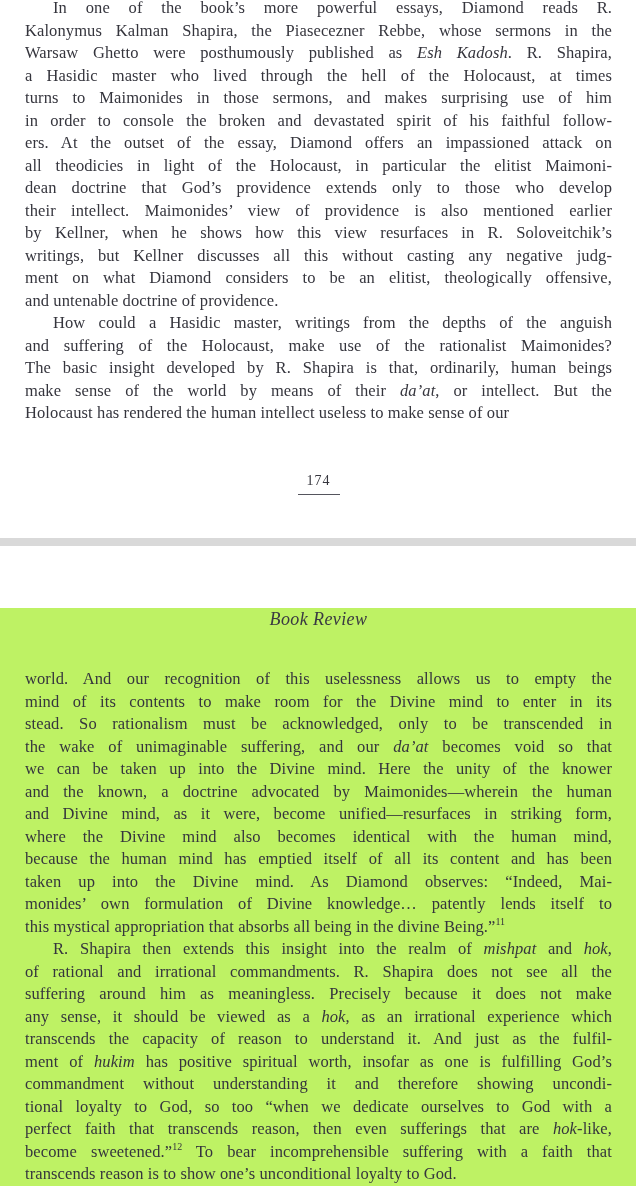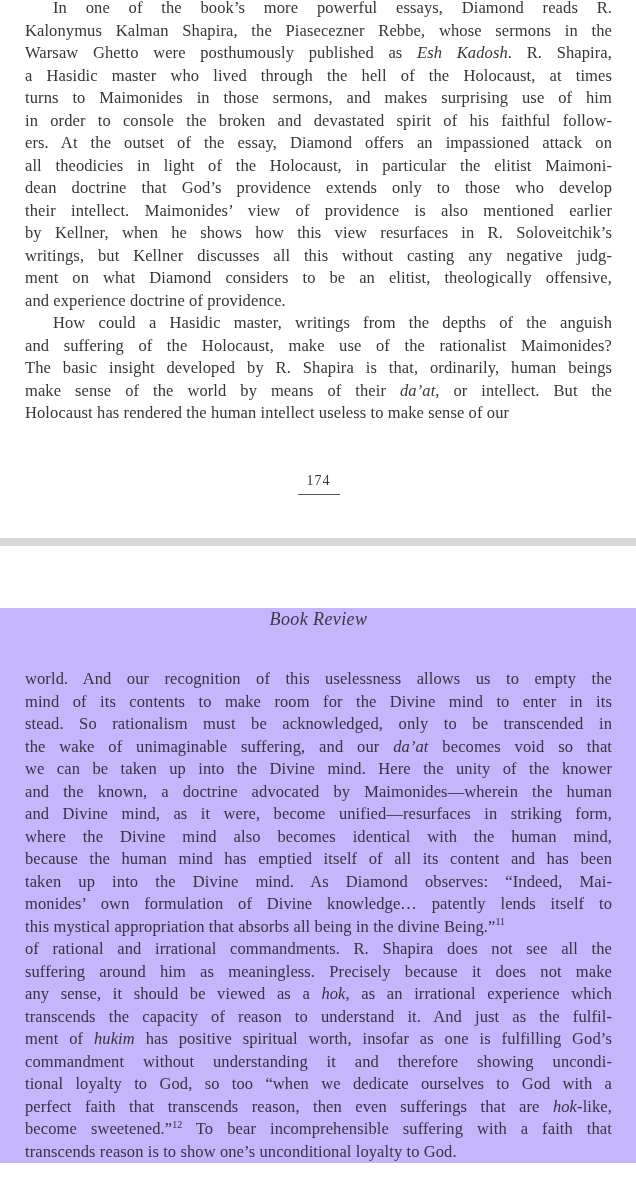--- a/index.html
+++ b/index.html
@@ -11,21 +11,21 @@
     color: #35353d;
     overflow: hidden;
   }
   .page-top {
     height: 541px;
     padding: 0 24px 0 25px;
     background: #ffffff;
   }
   .page-bottom {
     padding: 0 24px 0 25px;
-    background: #c4b5fd;
+    background: #bef264;
   }
   .text-block {
     font-size: 16.5px;
     line-height: 22.5px;
     letter-spacing: 0.1px;
   }
   .text-top { margin-top: -3px; }
   .text-bottom { margin-top: 38px; }
   .line {
     text-align: justify;
@@ -81,21 +81,21 @@
           <div class="line"><span>a Hasidic master who lived through the hell of the Holocaust, at times</span></div>
           <div class="line"><span>turns to Maimonides in those sermons, and makes surprising use of him</span></div>
           <div class="line"><span>in order to console the broken and devastated spirit of his faithful follow-</span></div>
           <div class="line"><span>ers. At the outset of the essay, Diamond offers an impassioned attack on</span></div>
           <div class="line"><span>all theodicies in light of the Holocaust, in particular the elitist Maimoni-</span></div>
           <div class="line"><span>dean doctrine that God’s providence extends only to those who develop</span></div>
           <div class="line"><span>their intellect. Maimonides’ view of providence is also mentioned earlier</span></div>
           <div class="line"><span>by Kellner, when he shows how this view resurfaces in R. Soloveitchik’s</span></div>
           <div class="line"><span>writings, but Kellner discusses all this without casting any negative judg-</span></div>
           <div class="line"><span>ment on what Diamond considers to be an elitist, theologically offensive,</span></div>
-          <div class="line last"><span>and experience doctrine of providence.</span></div>
+          <div class="line last"><span>and untenable doctrine of providence.</span></div>
         </div>
         <div class="para indent">
           <div class="line first"><span>How could a Hasidic master, writings from the depths of the anguish</span></div>
           <div class="line"><span>and suffering of the Holocaust, make use of the rationalist Maimonides?</span></div>
           <div class="line"><span>The basic insight developed by R. Shapira is that, ordinarily, human beings</span></div>
           <div class="line"><span>make sense of the world by means of their </span><span class="it">da’at</span><span>, or intellect. But the</span></div>
           <div class="line last"><span>Holocaust has rendered the human intellect useless to make sense of our</span></div>
         </div>
       </div>
     <div class="page-number-wrap">
@@ -116,20 +116,21 @@
           <div class="line"><span>we can be taken up into the Divine mind. Here the unity of the knower</span></div>
           <div class="line"><span>and the known, a doctrine advocated by Maimonides—wherein the human</span></div>
           <div class="line"><span>and Divine mind, as it were, become unified—resurfaces in striking form,</span></div>
           <div class="line"><span>where the Divine mind also becomes identical with the human mind,</span></div>
           <div class="line"><span>because the human mind has emptied itself of all its content and has been</span></div>
           <div class="line"><span>taken up into the Divine mind. As Diamond observes: “Indeed, Mai-</span></div>
           <div class="line"><span>monides’ own formulation of Divine knowledge… patently lends itself to</span></div>
           <div class="line last"><span>this mystical appropriation that absorbs all being in the divine Being.”</span><span class="sup">11</span></div>
         </div>
         <div class="para indent">
+          <div class="line first"><span>R. Shapira then extends this insight into the realm of </span><span class="it">mishpat</span><span> and </span><span class="it">hok</span><span>,</span></div>
           <div class="line"><span>of rational and irrational commandments. R. Shapira does not see all the</span></div>
           <div class="line"><span>suffering around him as meaningless. Precisely because it does not make</span></div>
           <div class="line"><span>any sense, it should be viewed as a </span><span class="it">hok</span><span>, as an irrational experience which</span></div>
           <div class="line"><span>transcends the capacity of reason to understand it. And just as the fulfil-</span></div>
           <div class="line"><span>ment of </span><span class="it">hukim</span><span> has positive spiritual worth, insofar as one is fulfilling God’s</span></div>
           <div class="line"><span>commandment without understanding it and therefore showing uncondi-</span></div>
           <div class="line"><span>tional loyalty to God, so too “when we dedicate ourselves to God with a</span></div>
           <div class="line"><span>perfect faith that transcends reason, then even sufferings that are </span><span class="it">hok</span><span>-like,</span></div>
           <div class="line"><span>become sweetened.”</span><span class="sup">12</span><span> To bear incomprehensible suffering with a faith that</span></div>
           <div class="line last"><span>transcends reason is to show one’s unconditional loyalty to God.</span></div>

